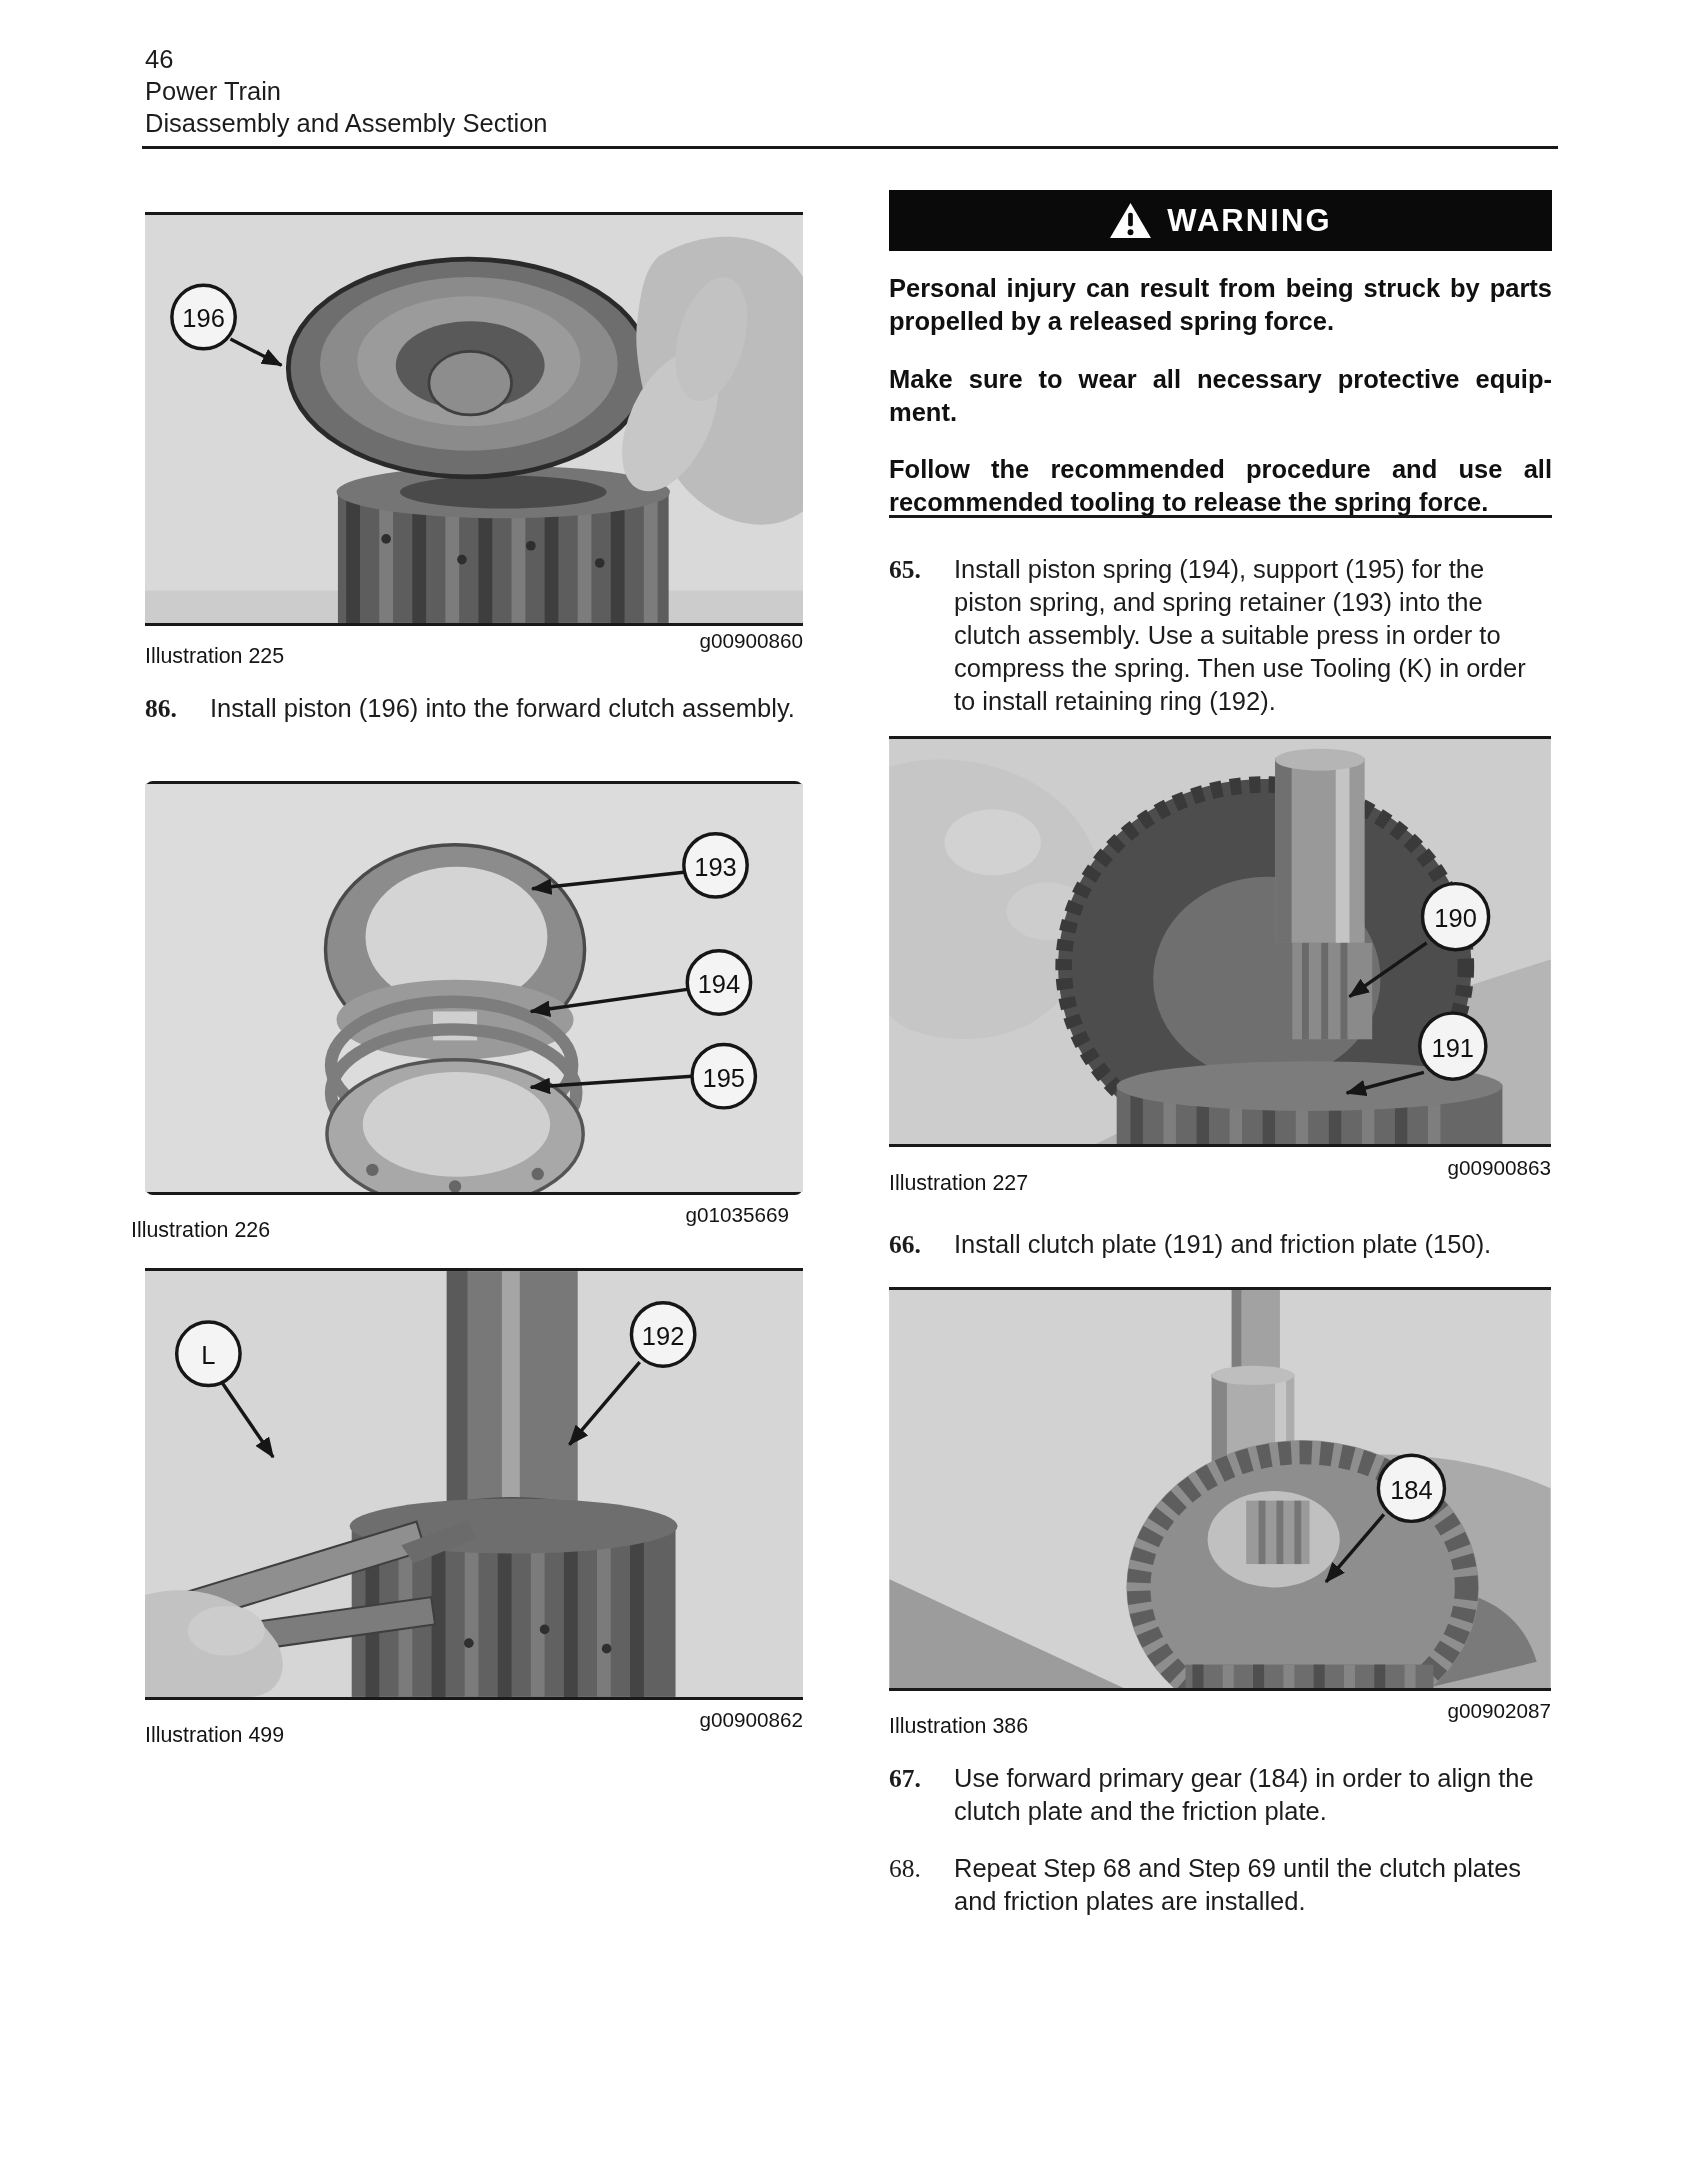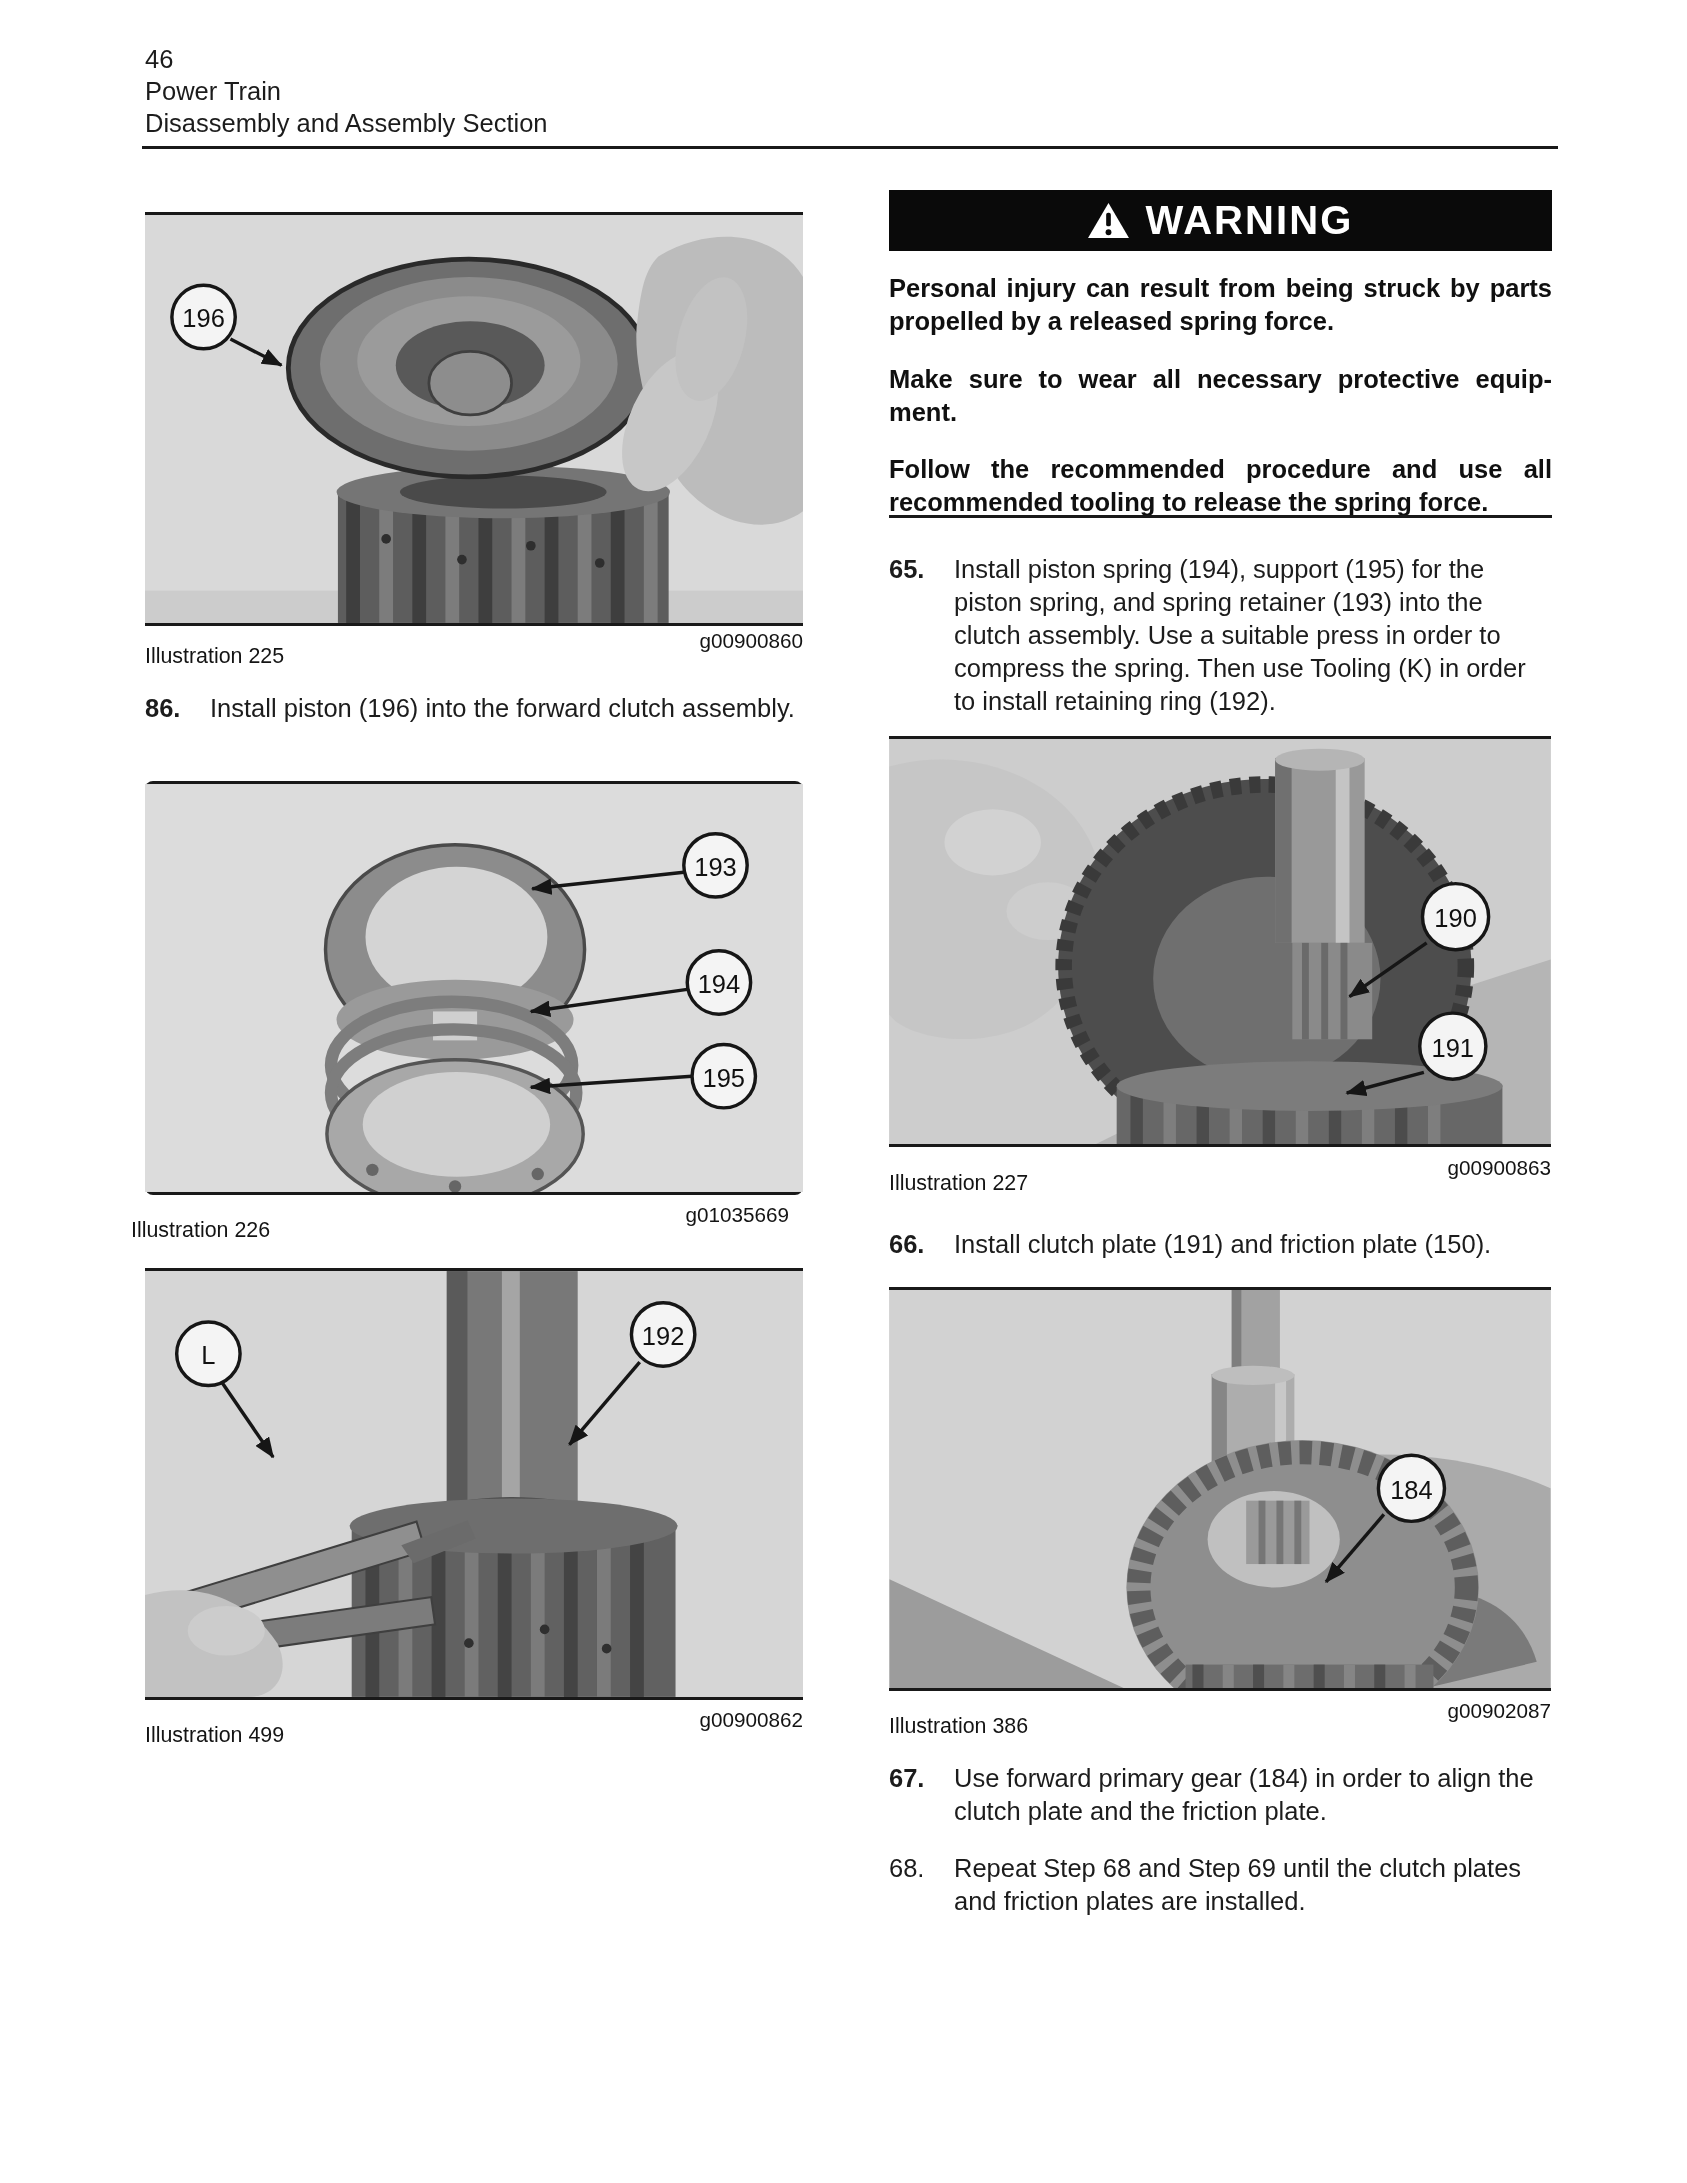--- a/index.html
+++ b/index.html
@@ -7,25 +7,25 @@
         font-family:"Liberation Sans",sans-serif;color:#1c1c1c;overflow:hidden;}
   .hdr-line{font-size:25.5px;line-height:32px;}
   .rule{position:absolute;height:2.8px;background:#191919;}
   .fig{position:absolute;border-top:3.4px solid #191919;border-bottom:3.4px solid #191919;
        background:#d9d9d9;}
   .fig svg{display:block;}
   .caption{position:absolute;font-size:20.7px;color:#141414;height:50px;}
   .caption .ref{position:absolute;right:0;top:0;}
   .caption .lbl{position:absolute;left:0;top:15px;font-size:21.4px;}
   .step{position:absolute;font-size:25.5px;line-height:33px;padding-left:65px;}
-  .step .num{position:absolute;left:0;top:0;font-weight:bold;}
+  .step .num{position:absolute;left:0;top:0;font-weight:bold;font-family:Liberation Serif, serif;}
   .step .num.normal{font-weight:normal;}
   .warnbox{position:absolute;background:#0a0a0a;display:flex;align-items:center;
            justify-content:center;gap:15px;}
-  .warnbox .wtitle{color:#ffffff;font-weight:bold;font-size:40px;letter-spacing:2.1px;}
+  .warnbox .wtitle{color:#ffffff;font-weight:bold;font-size:31px;letter-spacing:2.1px;}
   .warnp{position:absolute;font-weight:bold;font-size:25.5px;line-height:33px;
          text-align:justify;color:#101010;}
   .co{fill:#f4f4f4;stroke:#161616;stroke-width:5px;}
   .cotext{font-size:37px;fill:#111;text-anchor:middle;dominant-baseline:central;
           font-family:"Liberation Sans",sans-serif;}
   .arrow{stroke:#161616;stroke-width:5px;}
 </style>
 </head>
 <body>
 

